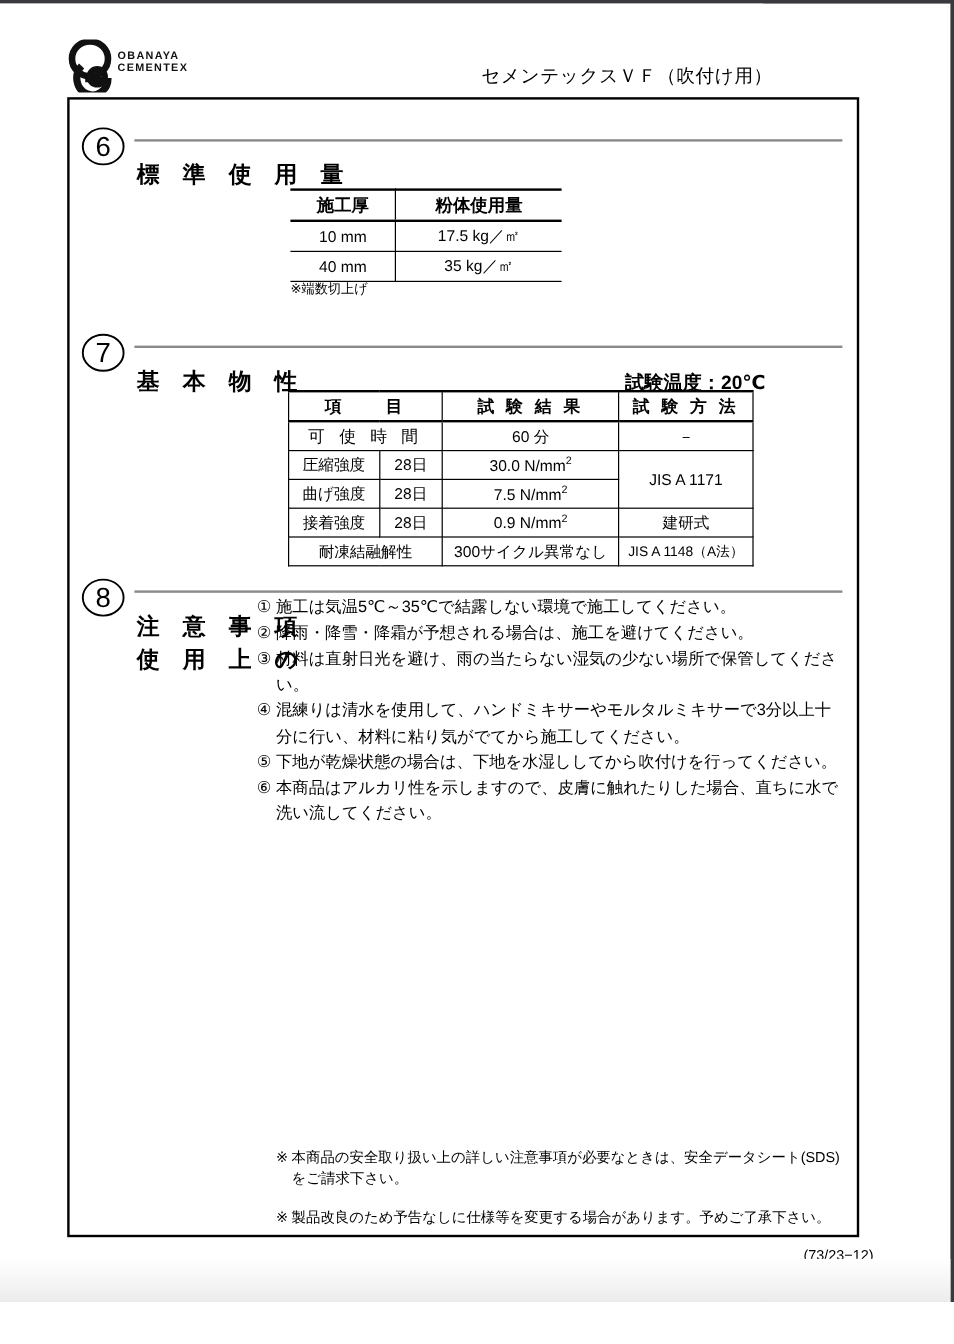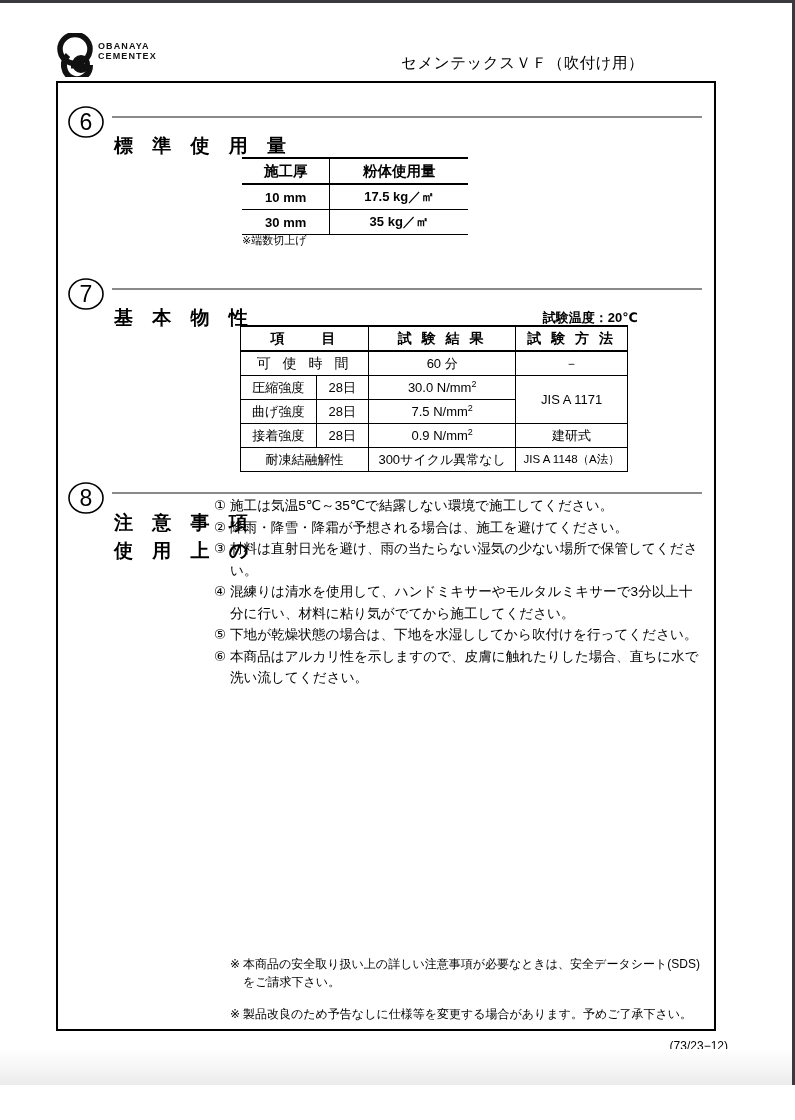--- a/index.html
+++ b/index.html
@@ -136,21 +136,21 @@
     position: absolute;
     left: 184px;
     top: 52px;
     width: 226px;
     border-top: 2.4px solid #000;
   }
   .tbl-usage th, .tbl-usage td {
     text-align: center;
     padding: 3px 4px;
     border-bottom: 1px solid #000;
-    font-weight: bold;
+    font-weight: normal;
     white-space: nowrap;
   }
   .tbl-usage thead th {
     font-size: 14.5px;
     font-weight: bold;
     border-bottom: 2.4px solid #000;
     padding: 3px 4px 2px;
   }
   .tbl-usage th.c1, .tbl-usage td.c1 { width: 86px; border-right: 1px solid #000; }
   .tbl-usage th.c2, .tbl-usage td.c2 { width: 140px; }
@@ -161,21 +161,21 @@
     font-size: 11px;
     white-space: nowrap;
   }
 
   .temp-note {
     position: absolute;
     left: 180px;
     top: 32px;
     width: 400px;
     text-align: right;
-    font-size: 13px;
+    font-size: 16px;
     font-weight: bold;
     white-space: nowrap;
   }
   .tbl-props {
     position: absolute;
     left: 182px;
     top: 48px;
     width: 388px;
     border-top: 2.4px solid #000;
   }
@@ -294,21 +294,21 @@
             <th class="c1">施工厚</th>
             <th class="c2">粉体使用量</th>
           </tr>
         </thead>
         <tbody>
           <tr>
             <td class="c1">10 mm</td>
             <td class="c2">17.5 kg／㎡</td>
           </tr>
           <tr>
-            <td class="c1">30 mm</td>
+            <td class="c1">40 mm</td>
             <td class="c2">35 kg／㎡</td>
           </tr>
         </tbody>
       </table>
       <div class="note-small">※端数切上げ</div>
     </div>
 
     <div class="section" style="top:194px;">
       <div class="sec-num">
         <svg width="40" height="34" viewBox="0 0 40 34">

